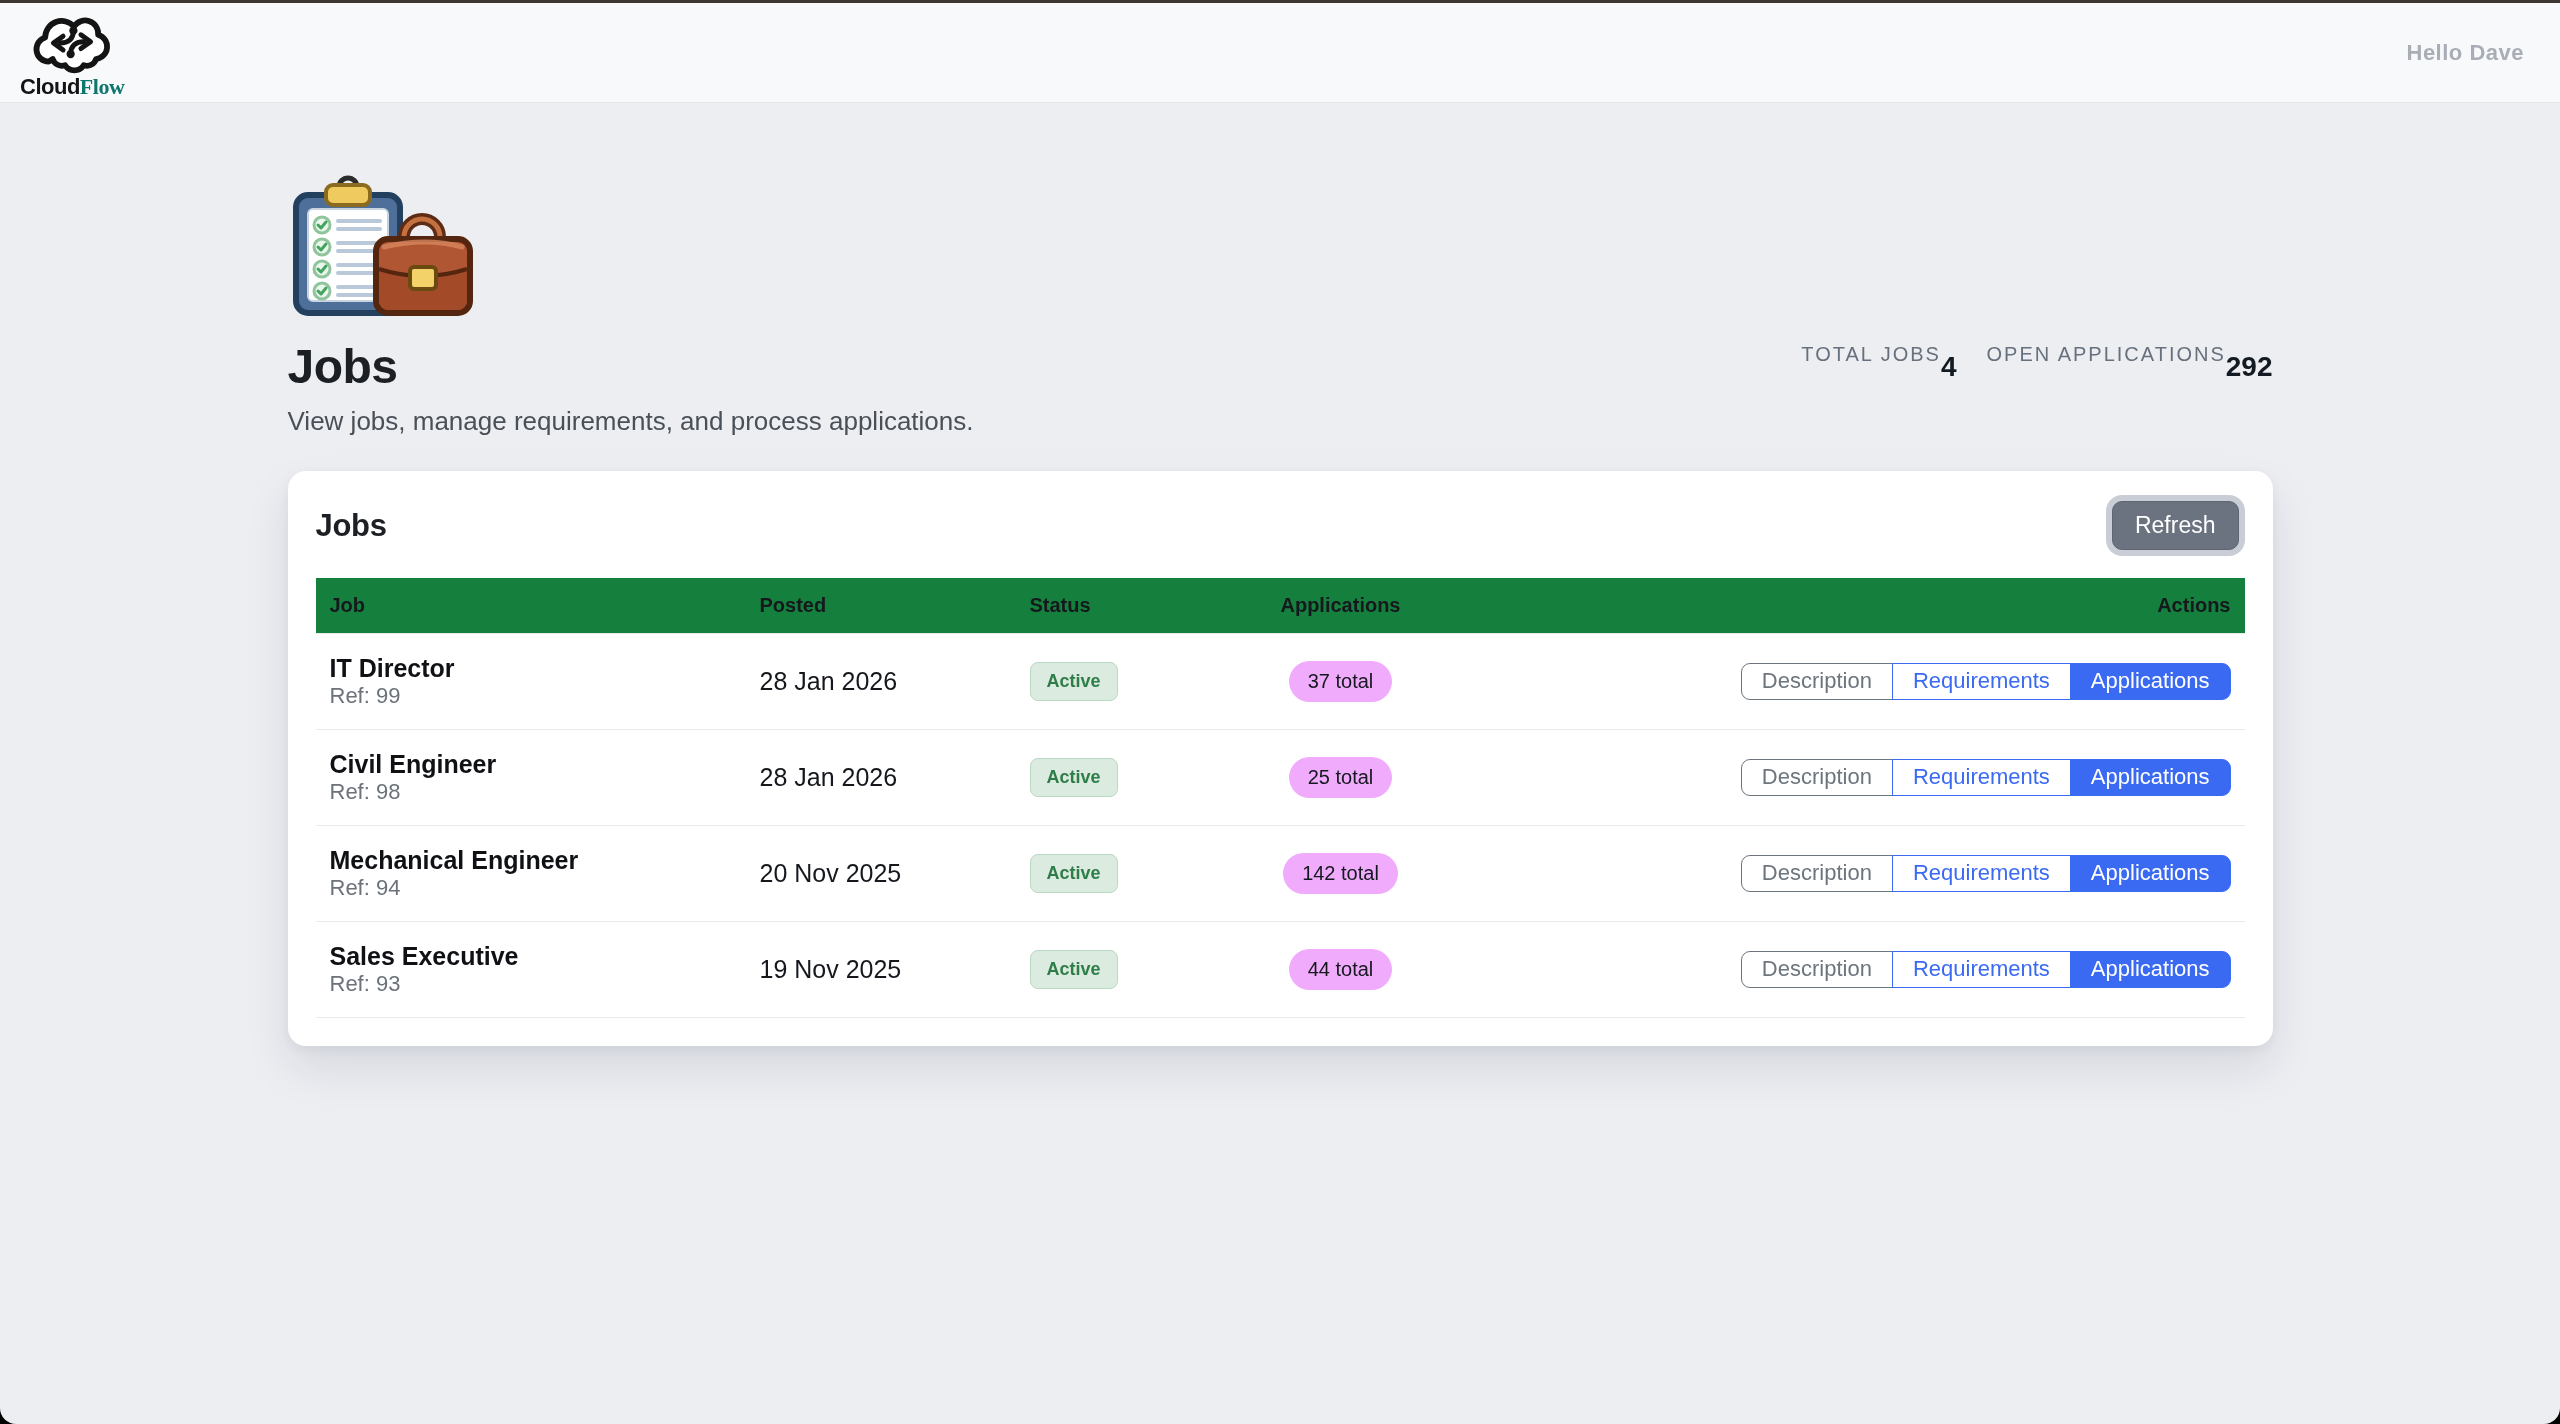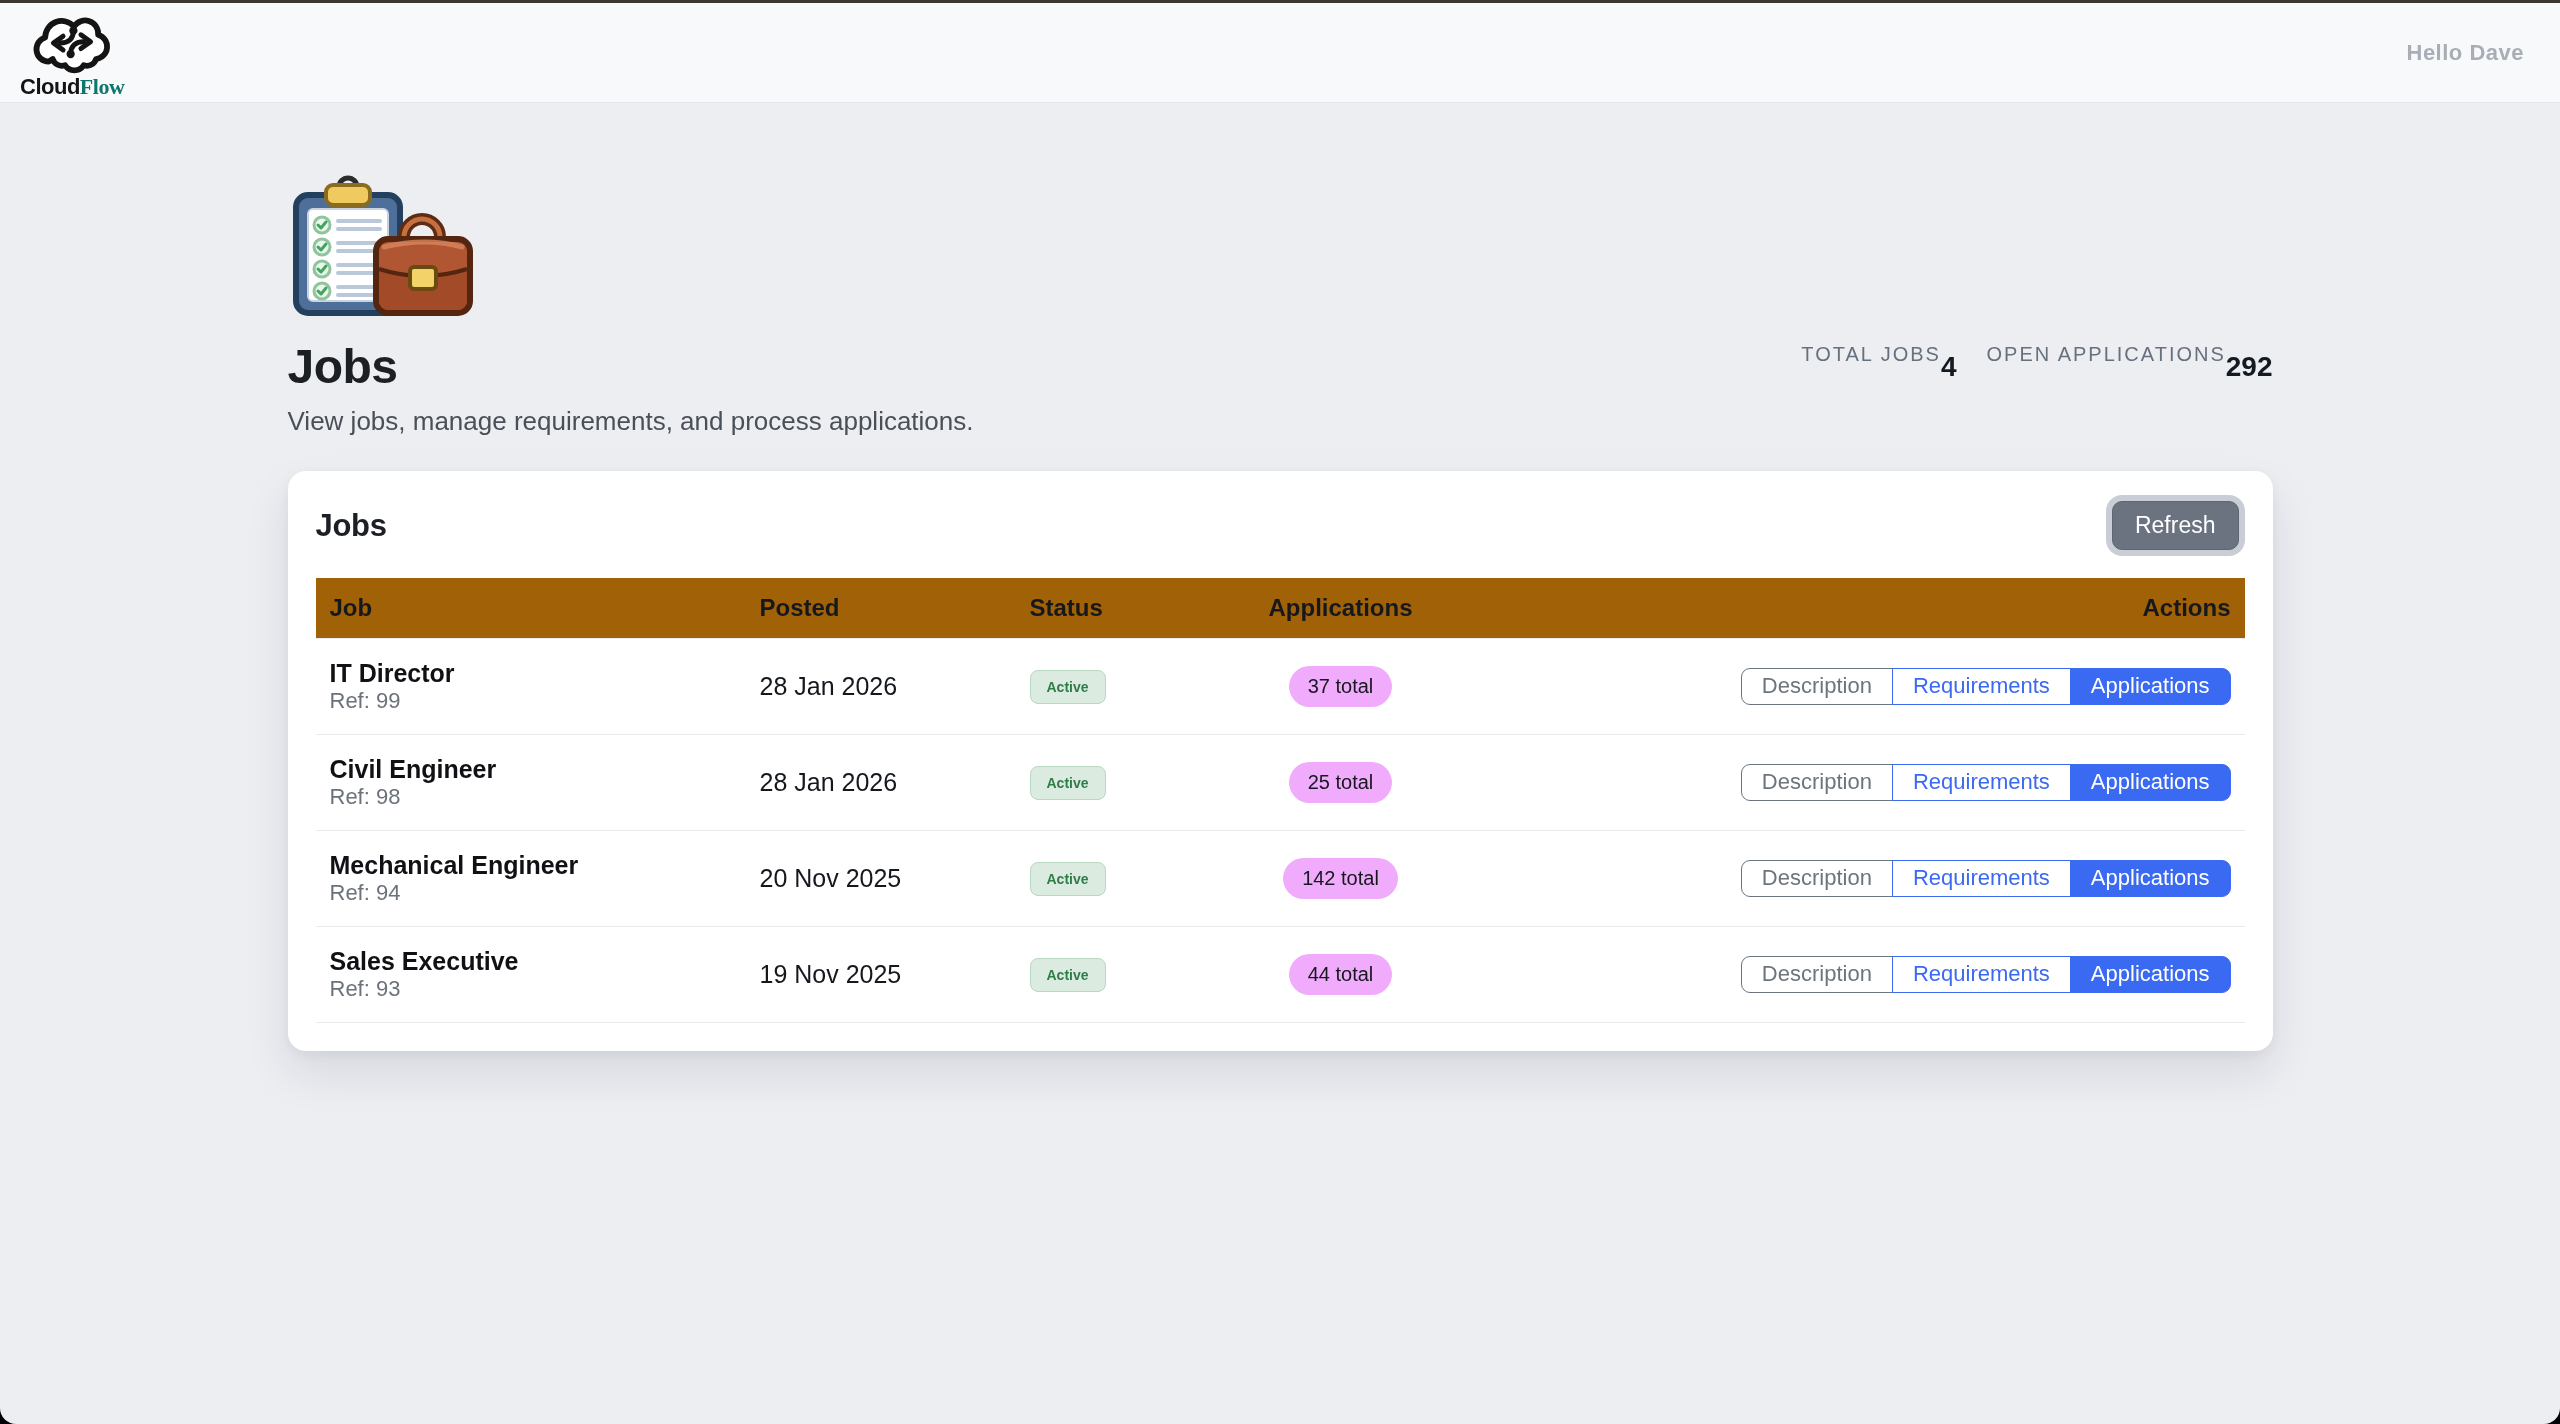--- a/index.html
+++ b/index.html
@@ -59,39 +59,39 @@
 
   
   table { width:100%; border-collapse:collapse; }
   col.w-job    { width:430px; }
   col.w-posted { width:270px; }
   col.w-status { width:230px; }
   col.w-apps   { width:190px; }
   col.w-act    { width:auto;  }
 
   thead th {
-    background:#a16207; font-size:24px; font-weight:bold; color:#15181d;
+    background:#15803d; font-size:20px; font-weight:bold; color:#15181d;
     text-align:left; padding:16px 14px; white-space:nowrap;
   }
   thead th.th-apps { text-align:center; }
   thead th.th-actions { text-align:right; }
 
   tbody td { padding:20px 14px; border-top:1px solid #e9ecef; vertical-align:middle; }
   tbody tr:last-child td { border-bottom:1px solid #e9ecef; }
 
   .job-name { font-size:25px; font-weight:bold; color:#0f1115; }
   .job-ref  { font-size:22px; color:#6c727a; margin-top:0; }
   .c-posted { font-size:25px; color:#15181d; }
   .c-apps   { text-align:center; }
   .c-actions{ text-align:right; }
 
   .badge-active {
     display:inline-block; background:#dcebdf; color:#2f7d4a;
     border:1px solid #bad9c3; border-radius:8px;
-    font-size:14px; font-weight:bold; padding:8px 16px;
+    font-size:18px; font-weight:bold; padding:8px 16px;
   }
   .badge-total {
     display:inline-block; background:#f0abfc; color:#15181d;
     border-radius:999px; font-size:20px; padding:9px 19px;
   }
 
   .btn-group { display:inline-flex; }
   .btn {
     font-family:"Liberation Sans", sans-serif;
     font-size:22px; padding:4px 20px; background:#fff;

